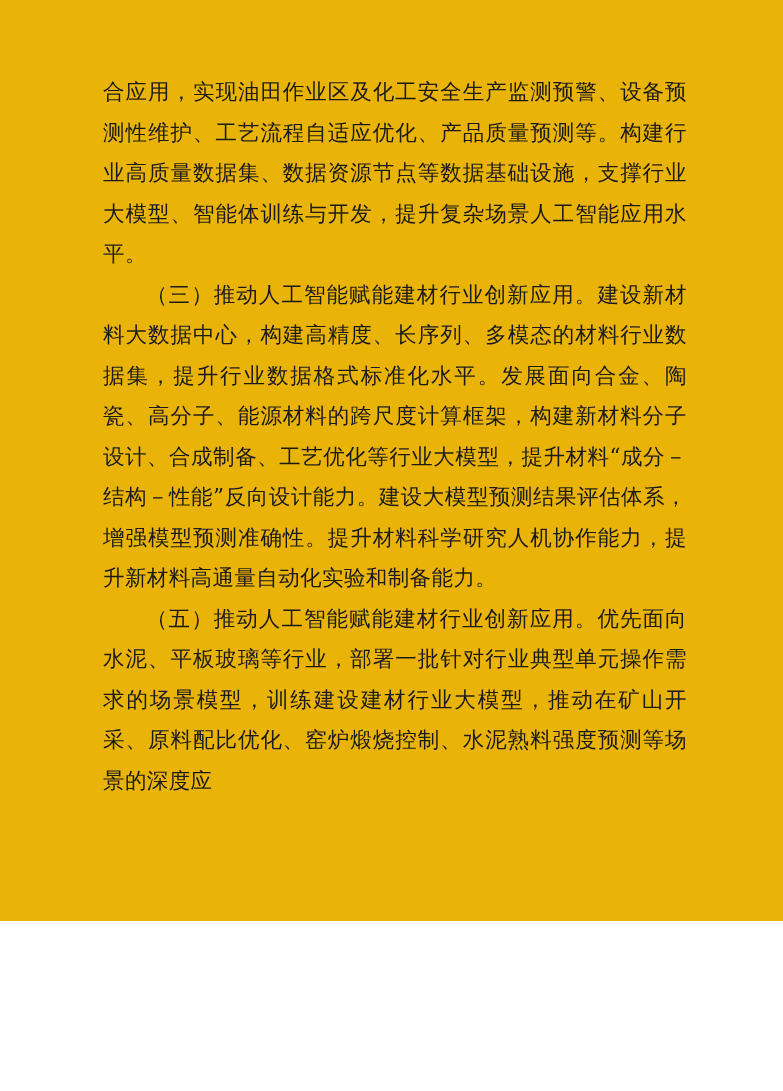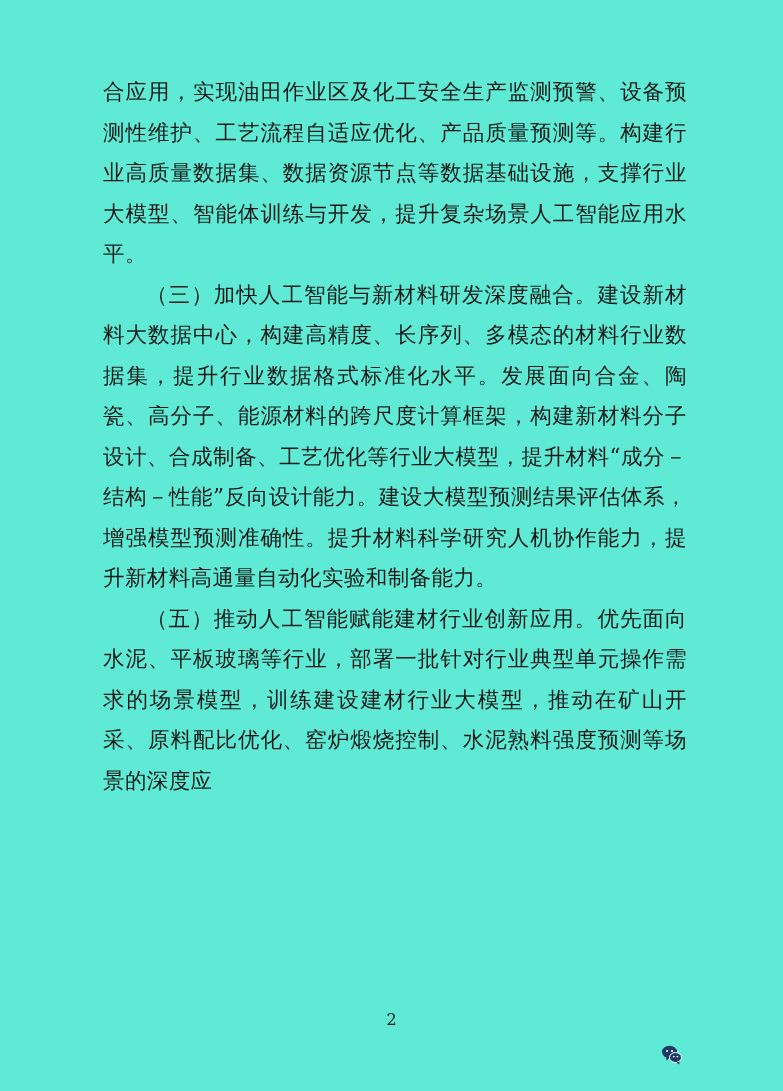--- a/index.html
+++ b/index.html
@@ -3,22 +3,22 @@
 <meta charset="utf-8">
 <style>
   html, body {
     margin: 0;
     padding: 0;
     background: #ffffff;
   }
   #page {
     position: relative;
     width: 783px;
-    height: 1091px;
-    background: #5eead4;
+    height: 921px;
+    background: #eab308;
     overflow: hidden;
     font-family: "DejaVu Serif", serif;
   }
   #body-area {
     position: absolute;
     left: 103px;
     top: 72px;
     width: 584px;
   }
   .para {
@@ -72,21 +72,21 @@
   }
   .wm-logo svg { display: block; }
 </style>
 </head>
 <body>
 
 <div id="page">
 
   <div id="body-area">
     <p class="para">合应用，实现油田作业区及化工安全生产监测预警、设备预测性维护、工艺流程自适应优化、产品质量预测等。构建行业高质量数据集、数据资源节点等数据基础设施，支撑行业大模型、智能体训练与开发，提升复杂场景人工智能应用水平。</p>
-    <p class="para indent">（三）加快人工智能与新材料研发深度融合。建设新材料大数据中心，构建高精度、长序列、多模态的材料行业数据集，提升行业数据格式标准化水平。发展面向合金、陶瓷、高分子、能源材料的跨尺度计算框架，构建新材料分子设计、合成制备、工艺优化等行业大模型，提升材料“成分－结构－性能”反向设计能力。建设大模型预测结果评估体系，增强模型预测准确性。提升材料科学研究人机协作能力，提升新材料高通量自动化实验和制备能力。</p>
+    <p class="para indent">（三）推动人工智能赋能建材行业创新应用。建设新材料大数据中心，构建高精度、长序列、多模态的材料行业数据集，提升行业数据格式标准化水平。发展面向合金、陶瓷、高分子、能源材料的跨尺度计算框架，构建新材料分子设计、合成制备、工艺优化等行业大模型，提升材料“成分－结构－性能”反向设计能力。建设大模型预测结果评估体系，增强模型预测准确性。提升材料科学研究人机协作能力，提升新材料高通量自动化实验和制备能力。</p>
     <p class="para indent">（五）推动人工智能赋能建材行业创新应用。优先面向水泥、平板玻璃等行业，部署一批针对行业典型单元操作需求的场景模型，训练建设建材行业大模型，推动在矿山开采、原料配比优化、窑炉煅烧控制、水泥熟料强度预测等场景的深度应</p>
   </div>
 
   <div class="page-number">2</div>
 
   <div class="watermark">
     <span class="wm-logo">
       <svg width="22" height="22" viewBox="0 0 22 22" aria-hidden="true">
         <ellipse cx="8.5" cy="8" rx="7.5" ry="6.2" fill="#1b3a66"></ellipse>
         <polygon points="5,13 5.5,16.5 8.5,14" fill="#1b3a66"></polygon>

